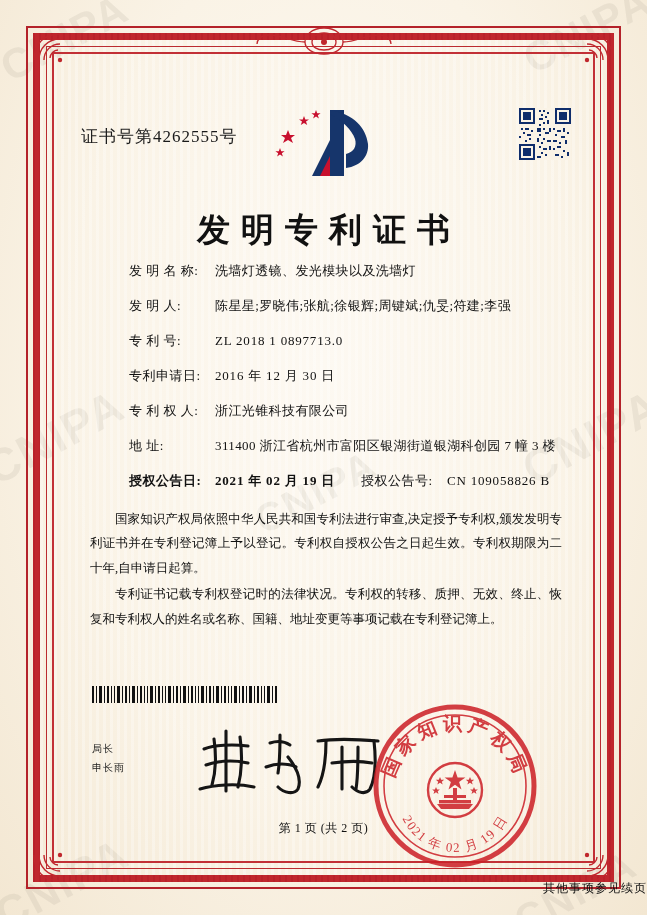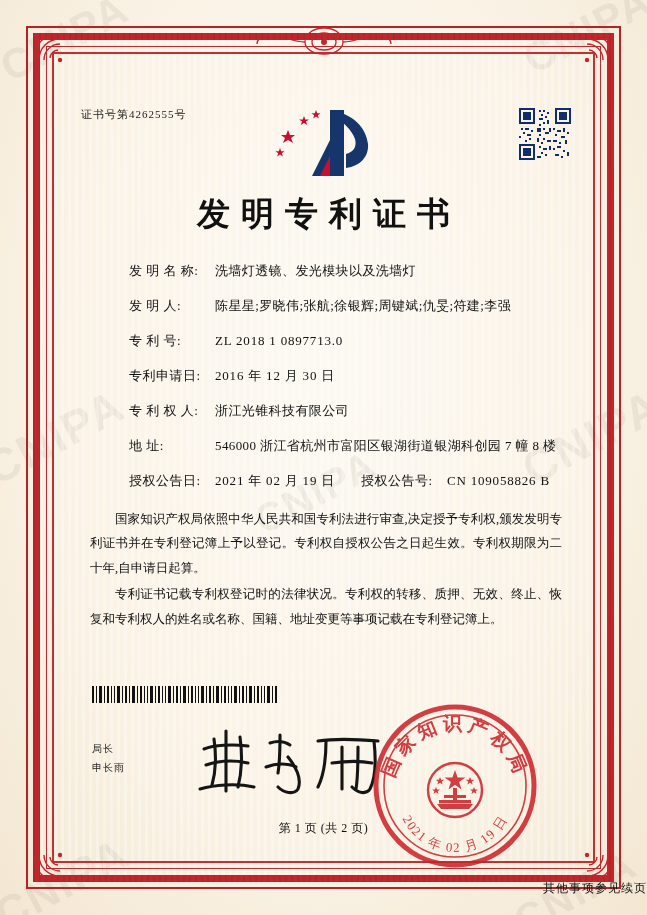--- a/index.html
+++ b/index.html
@@ -107,22 +107,22 @@
 
   
   #content {
     position: absolute;
     left: 52px; top: 52px;
     width: 543px; height: 811px;
   }
 
   #cert-no {
     position: absolute;
-    left: 29px; top: 55px;
-    font-size: 11px;
+    left: 29px; top: 73px;
+    font-size: 17px;
     letter-spacing: 1px;
     color: #1a1a1a;
   }
 
   
   #logo {
     position: absolute;
     left: 50%; top: 52px;
     transform: translateX(-50%);
     width: 112px; height: 78px;
@@ -131,21 +131,21 @@
   
   #qr {
     position: absolute;
     right: 24px; top: 56px;
     width: 52px; height: 52px;
   }
 
   #doc-title {
     position: absolute;
     left: 0; right: 0;
-    top: 140px;
+    top: 156px;
     text-align: center;
     font-size: 33px;
     font-weight: bold;
     letter-spacing: 11px;
     text-indent: 11px;
     color: #111;
     font-family: "Liberation Serif", serif;
   }
 
   
@@ -169,21 +169,21 @@
     letter-spacing: 0.5px;
     color: #111;
   }
   .f-value {
     flex: 1;
     color: #111;
     letter-spacing: 0.4px;
   }
   .f-value.latin { letter-spacing: 0.8px; }
   .row-split { display: flex; width: 100%; }
-  .split-a { flex: 0 0 232px; display: flex; }
+  .split-a { flex: 0 0 232px; display: flex; font-weight: bold; }
   .split-b { flex: 1; display: flex; }
   .split-b .f-label { width: 86px; flex: 0 0 86px; }
 
   
   #paras {
     position: absolute;
     left: 38px;
     top: 455px;
     width: 472px;
     font-size: 12.5px;
@@ -428,21 +428,21 @@
         <div class="f-value latin">2016 年 12 月 30 日</div>
       </div>
 
       <div class="field-row">
         <div class="f-label">专 利 权 人:</div>
         <div class="f-value">浙江光锥科技有限公司</div>
       </div>
 
       <div class="field-row">
         <div class="f-label">地 址:</div>
-        <div class="f-value">546000 浙江省杭州市富阳区银湖街道银湖科创园 7 幢 8 楼</div>
+        <div class="f-value">311400 浙江省杭州市富阳区银湖街道银湖科创园 7 幢 3 楼</div>
       </div>
 
       <div class="field-row">
         <div class="row-split">
           <div class="split-a">
             <div class="f-label">授权公告日:</div>
             <div class="f-value latin">2021 年 02 月 19 日</div>
           </div>
           <div class="split-b">
             <div class="f-label">授权公告号:</div>

